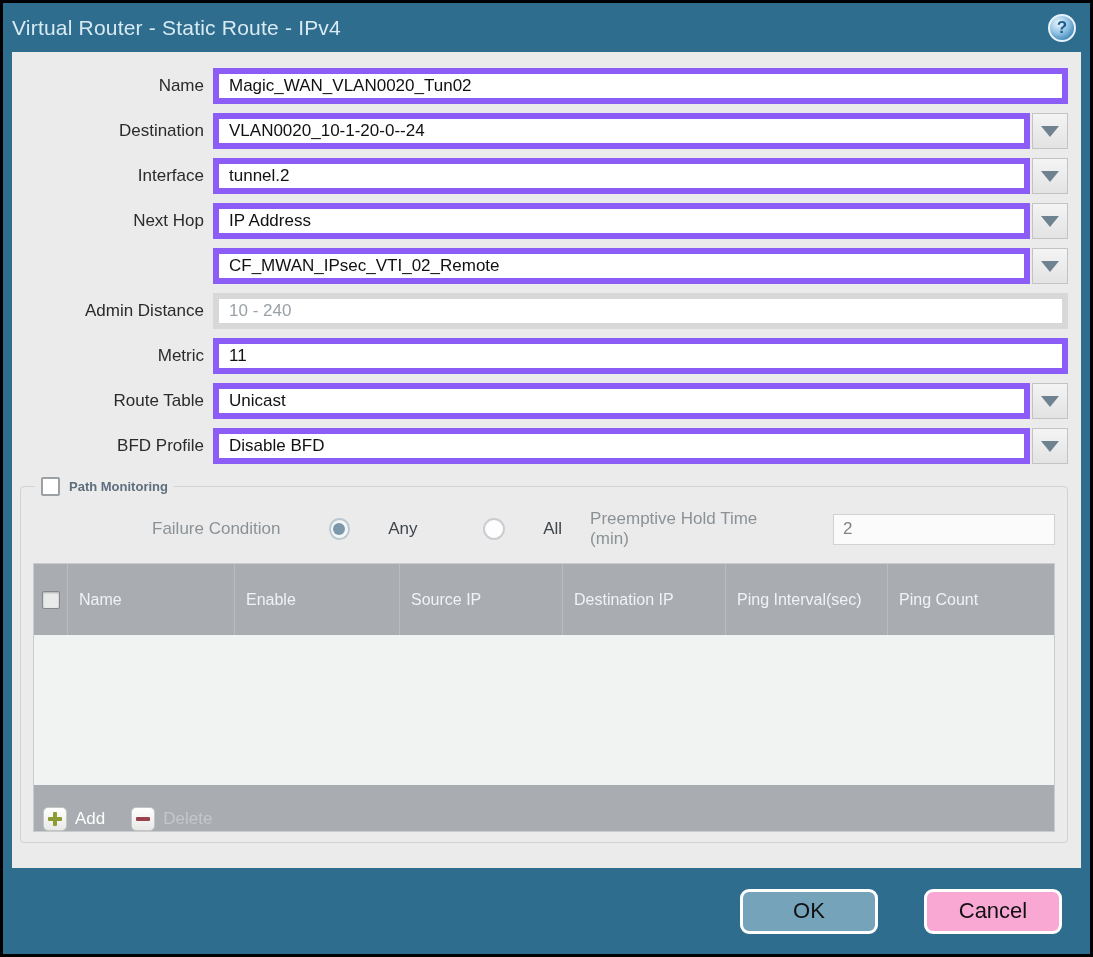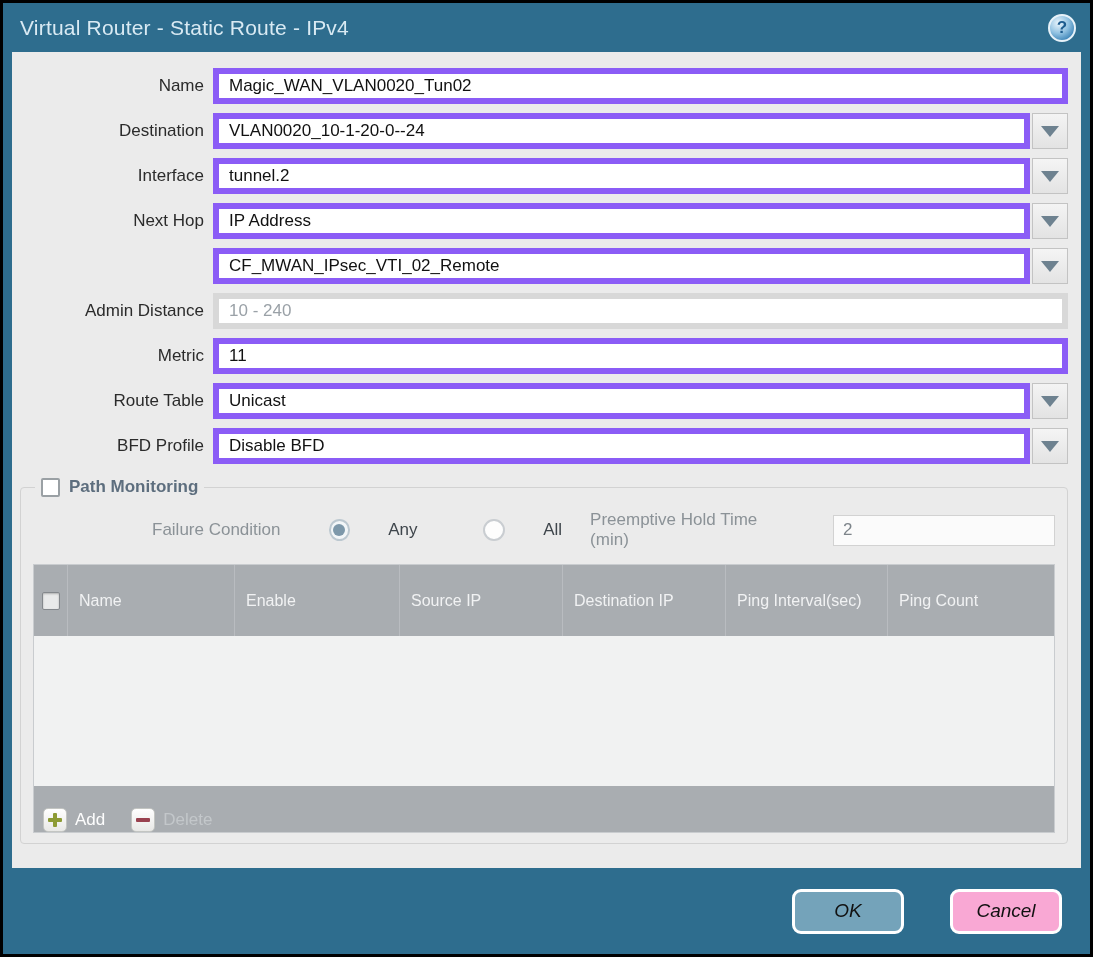--- a/index.html
+++ b/index.html
@@ -9,21 +9,21 @@
     font-family: "Liberation Sans", sans-serif;
     position: relative;
   }
   .frame {
     position: absolute; inset: 3px;
     background: #2e6d8e;
   }
   .titlebar {
     height: 49px;
     display: flex; align-items: center;
-    padding: 0 14px 0 17px;
+    padding: 0 14px 0 9px;
     color: #d9eaf3;
     font-size: 21px;
     letter-spacing: 0.2px;
   }
   .help-btn {
     margin-left: auto;
     width: 28px; height: 28px;
     border-radius: 50%;
     background: radial-gradient(circle at 35% 30%, #eaf5fc, #90c1e1 45%, #3e85b8 80%);
     border: 2px solid #e7f2f9;
@@ -78,21 +78,21 @@
   }
   .pm legend {
     display: flex; align-items: center; gap: 9px;
     padding: 0 6px; margin-left: 2px;
   }
   .pm-check {
     width: 19px; height: 19px;
     background: #fff; border: 2px solid #9aa0a4; border-radius: 2px;
     cursor: pointer;
   }
-  .pm-title { font-size: 17px; font-weight: bold; color: #5d6e7e; }
+  .pm-title { font-size: 13px; font-weight: bold; color: #5d6e7e; }
   .pm-cond-row {
     display: flex; align-items: center;
     margin-top: 14px; height: 38px; gap: 28px;
   }
   .pm-cond-label {
     width: 258px; text-align: right;
     font-size: 17px; color: #8b9297;
     padding-right: 6px;
   }
   .radio {
@@ -167,27 +167,26 @@
   .foot-label { font-size: 17px; color: #fdfdfd; }
   .foot-btn.disabled { cursor: default; }
   .foot-btn.disabled .foot-label { color: #c3c7ca; }
   
   .bottombar {
     position: absolute; left: 0; right: 0; bottom: 0; height: 86px;
     display: flex; align-items: center; justify-content: flex-end;
     gap: 14px; padding-right: 28px;
   }
   .btn {
-    width: 112px; height: 45px;
+    width: 138px; height: 45px;
     border: 3px solid #ffffff; border-radius: 9px;
     font-family: "Liberation Sans", sans-serif;
-    font-size: 19px; color: #111;
-    display: flex; align-items: center; justify-content: center;
-    cursor: pointer;
-    font-style: italic;
+    font-size: 22px; color: #111;
+    display: flex; align-items: center; justify-content: center;
+    cursor: pointer;
   }
   .btn-ok { background: #74a3ba; }
   .btn-cancel { background: #f9a8d4; margin-left: 32px; }
 </style>
 </head>
 <body>
 
 <div class="frame">
 
   <div class="titlebar">

